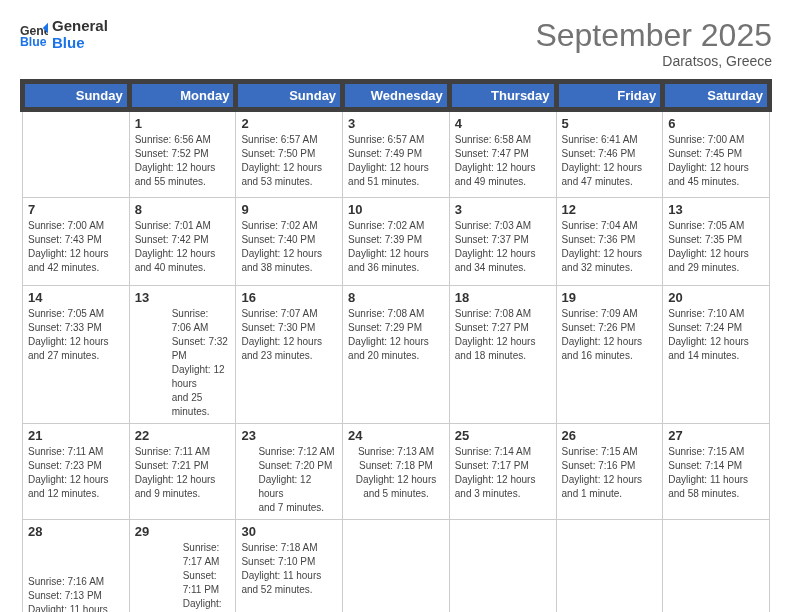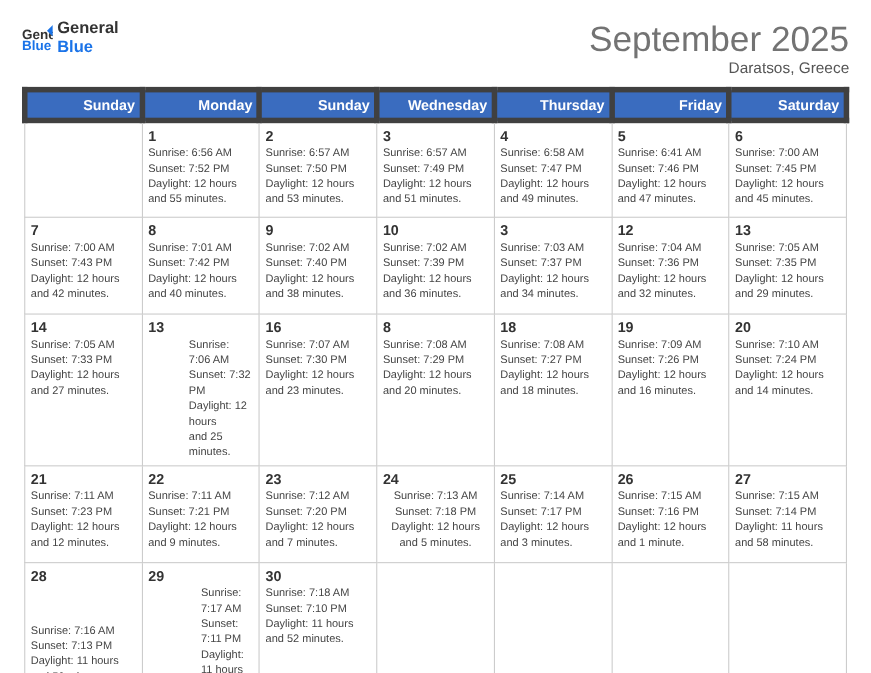--- a/index.html
+++ b/index.html
@@ -277,21 +277,21 @@
           </td>
           <td>
             <span class="day-num">22</span>
             <div class="cell-info" style="white-space: pre-line;">Sunrise: 7:11 AM
 Sunset: 7:21 PM
 Daylight: 12 hours
 and 9 minutes.</div>
           </td>
           <td>
             <span class="day-num">23</span>
-            <div class="cell-info" style="white-space: pre-line;">Sunrise: 7:12 AM
+            <div class="cell-info" style="white-space: pre-line; margin-left: 17px;">Sunrise: 7:12 AM
 Sunset: 7:20 PM
 Daylight: 12 hours
 and 7 minutes.</div>
           </td>
           <td>
             <span class="day-num">24</span>
             <div class="cell-info" style="white-space: pre-line; text-align: center;">Sunrise: 7:13 AM
 Sunset: 7:18 PM
 Daylight: 12 hours
 and 5 minutes.</div>

